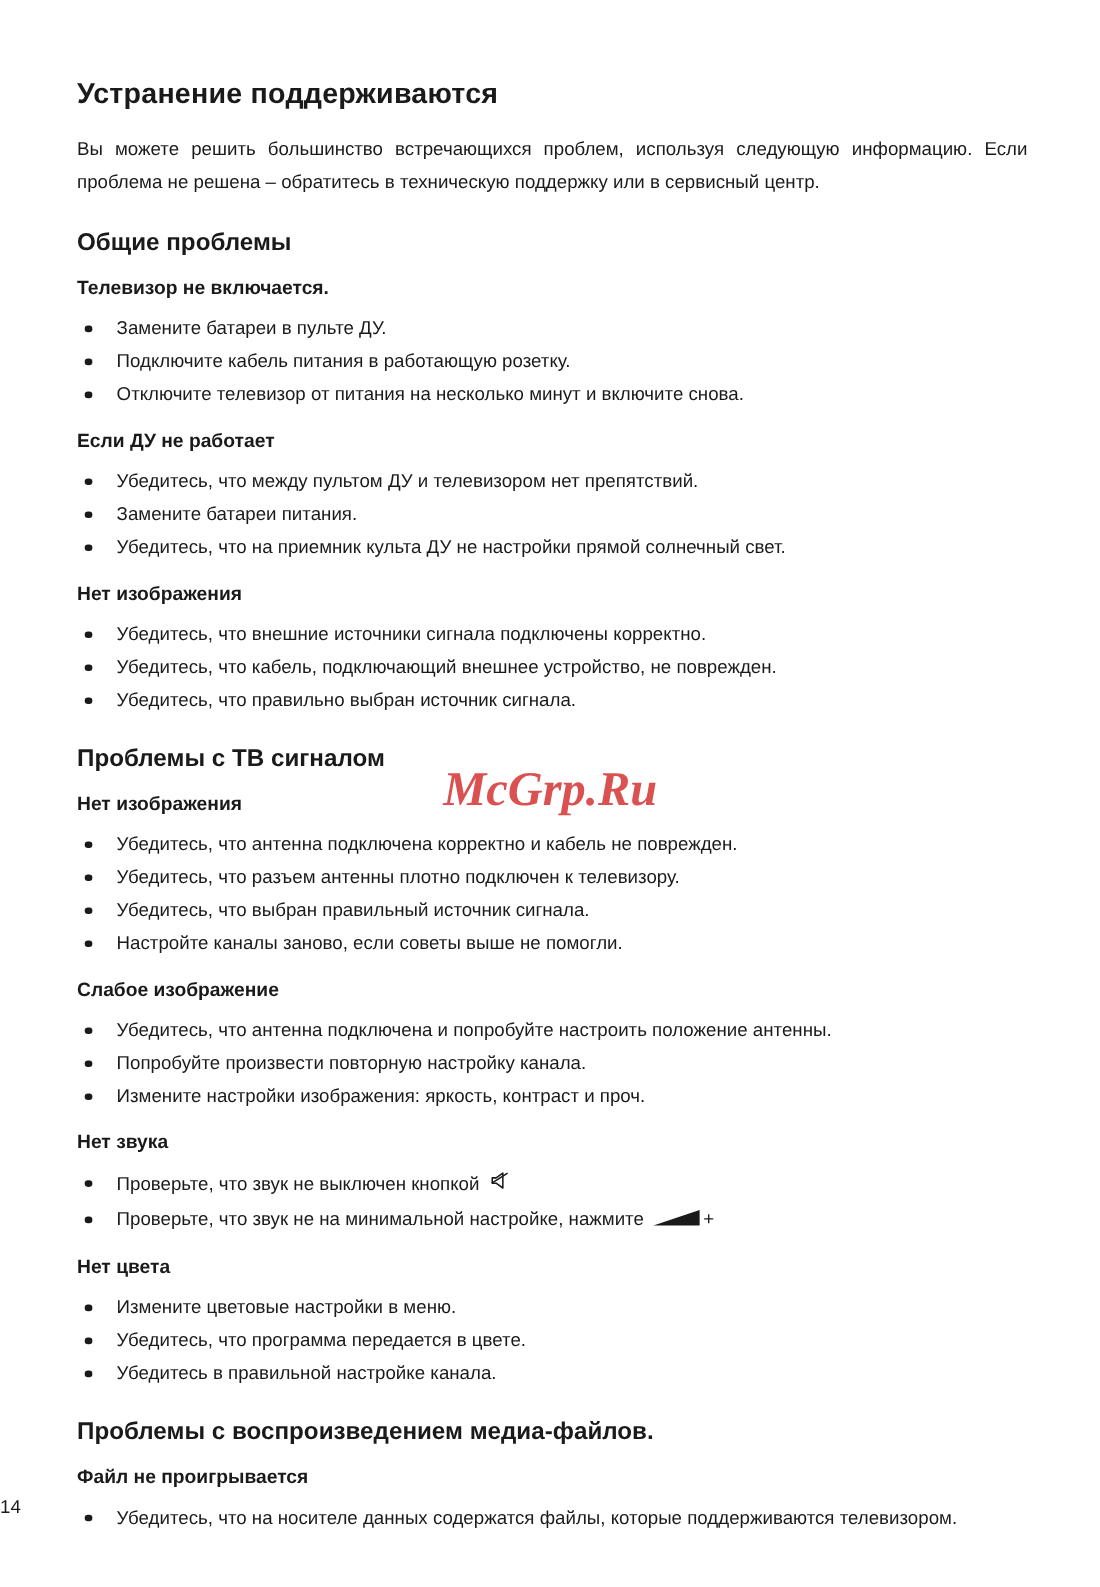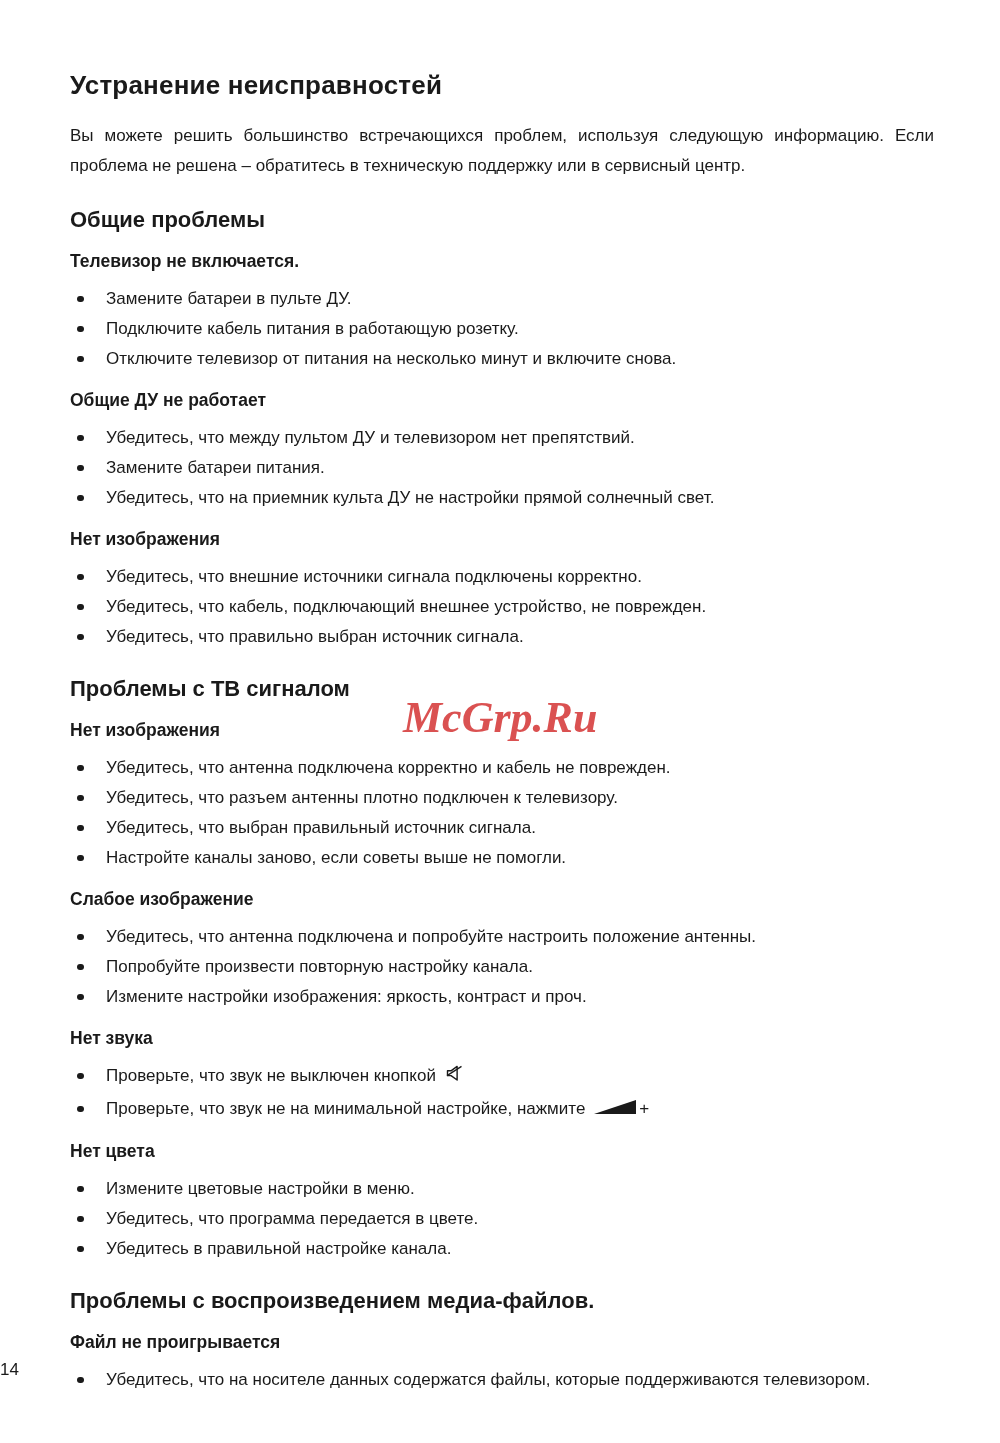--- a/index.html
+++ b/index.html
@@ -85,34 +85,34 @@
     left: 0;
     width: 100%;
     font-size: 17px;
   }
 </style>
 </head>
 <body>
 
 <div class="page">
 
-  <h1>Устранение неисправностей</h1>
+  <h1>Устранение поддерживаются</h1>
 
   <p class="intro">Вы можете решить большинство встречающихся проблем, используя следующую информацию. Если проблема не решена – обратитесь в техническую поддержку или в сервисный центр.</p>
 
   <h2>Общие проблемы</h2>
 
   <h3>Телевизор не включается.</h3>
   <ul class="bullets">
     <li>Замените батареи в пульте ДУ.</li>
     <li>Подключите кабель питания в работающую розетку.</li>
     <li>Отключите телевизор от питания на несколько минут и включите снова.</li>
   </ul>
 
-  <h3>Общие ДУ не работает</h3>
+  <h3>Если ДУ не работает</h3>
   <ul class="bullets">
     <li>Убедитесь, что между пультом ДУ и телевизором нет препятствий.</li>
     <li>Замените батареи питания.</li>
     <li>Убедитесь, что на приемник культа ДУ не настройки прямой солнечный свет.</li>
   </ul>
 
   <h3>Нет изображения</h3>
   <ul class="bullets">
     <li>Убедитесь, что внешние источники сигнала подключены корректно.</li>
     <li>Убедитесь, что кабель, подключающий внешнее устройство, не поврежден.</li>

